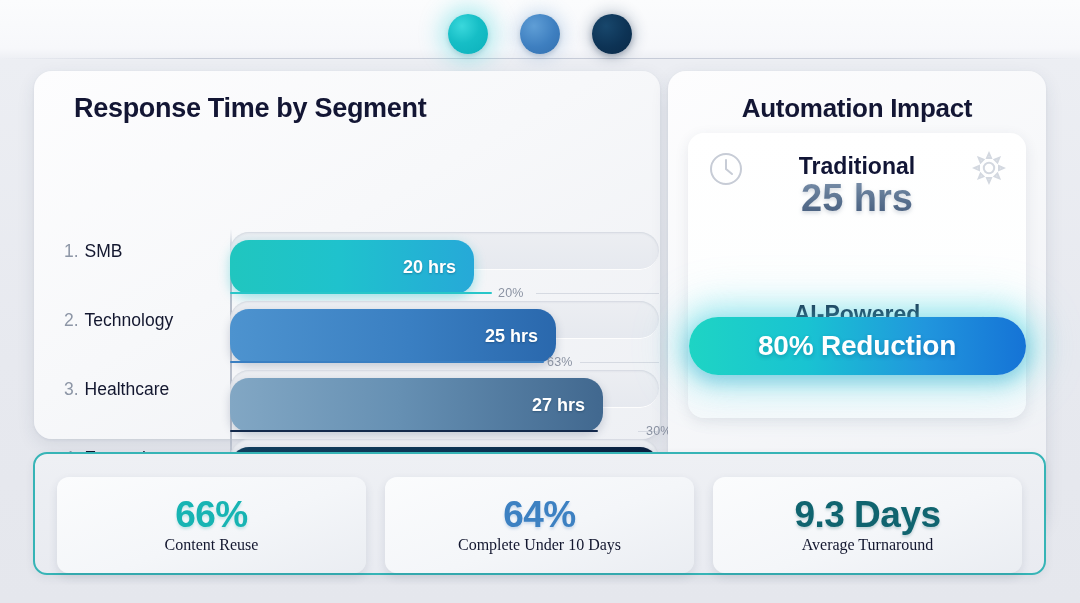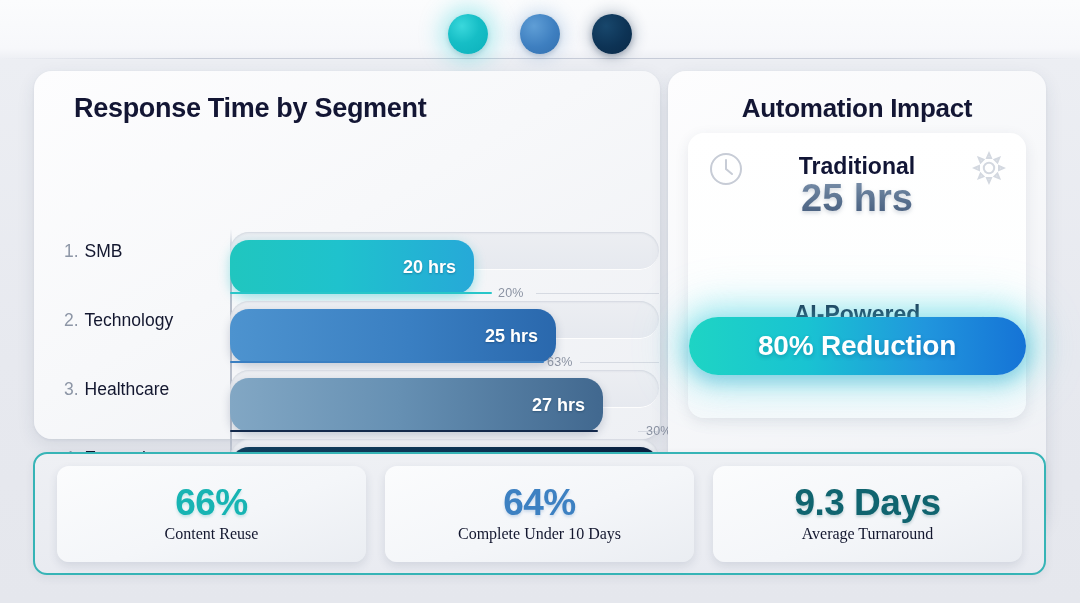--- a/index.html
+++ b/index.html
@@ -94,21 +94,21 @@
     box-shadow:0 0 26px 10px rgba(60,215,225,.38),0 0 46px 16px rgba(120,225,235,.22),0 6px 16px rgba(20,90,160,.28);
     display:flex;align-items:center;justify-content:center;}
   .pill span{color:#fff;font-weight:bold;font-size:28px;letter-spacing:-.2px;
     text-shadow:0 2px 4px rgba(0,60,110,.30);}
 
   
   .stats{position:absolute;left:33px;top:452px;width:1013px;height:123px;
     border:2px solid #36b4b6;border-radius:14px;
     background:linear-gradient(180deg,#eef0f4 0%,#e9ebf1 100%);
     box-shadow:0 3px 10px rgba(45,60,90,.07);
-    display:flex;align-items:center;justify-content:space-between;padding:0 22px;box-sizing:border-box;}
+    display:flex;align-items:flex-end;justify-content:space-between;padding:0 22px;box-sizing:border-box;}
   .stat{width:309px;height:96px;border-radius:12px;
     background:linear-gradient(160deg,#fbfcfd 0%,#f4f6f9 55%,#eaedf2 100%);
     box-shadow:0 4px 10px rgba(45,60,90,.12);
     display:flex;flex-direction:column;align-items:center;justify-content:center;gap:2px;}
   .stat-value{font-size:37px;font-weight:bold;letter-spacing:-.5px;line-height:1.05;}
   .stat-label{font-size:16px;color:#13172f;font-family:Liberation Serif, serif;}
   .v-teal{color:#17b4b3;text-shadow:0 2px 3px rgba(20,160,160,.22);}
   .v-blue{color:#3d81c2;text-shadow:0 2px 3px rgba(45,110,180,.22);}
   .v-dteal{color:#10646f;text-shadow:0 2px 3px rgba(10,80,90,.22);}
 </style>

